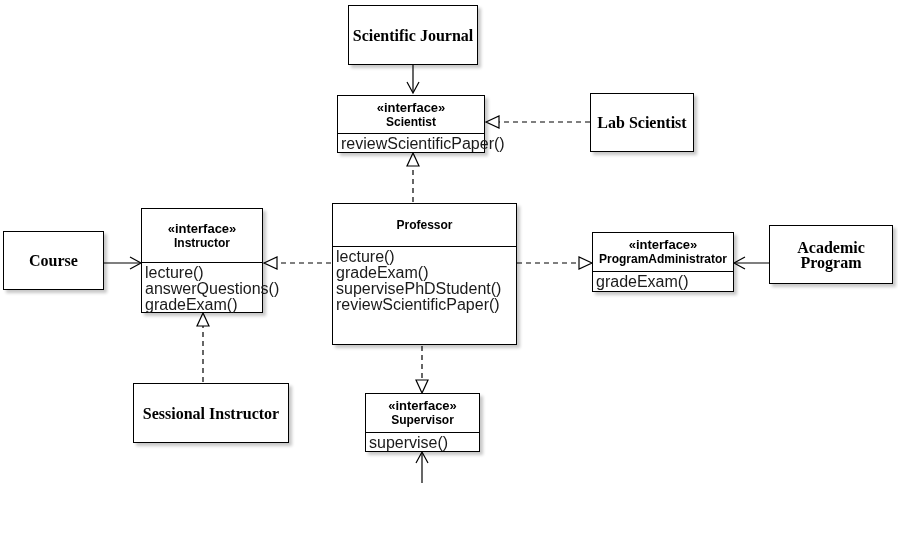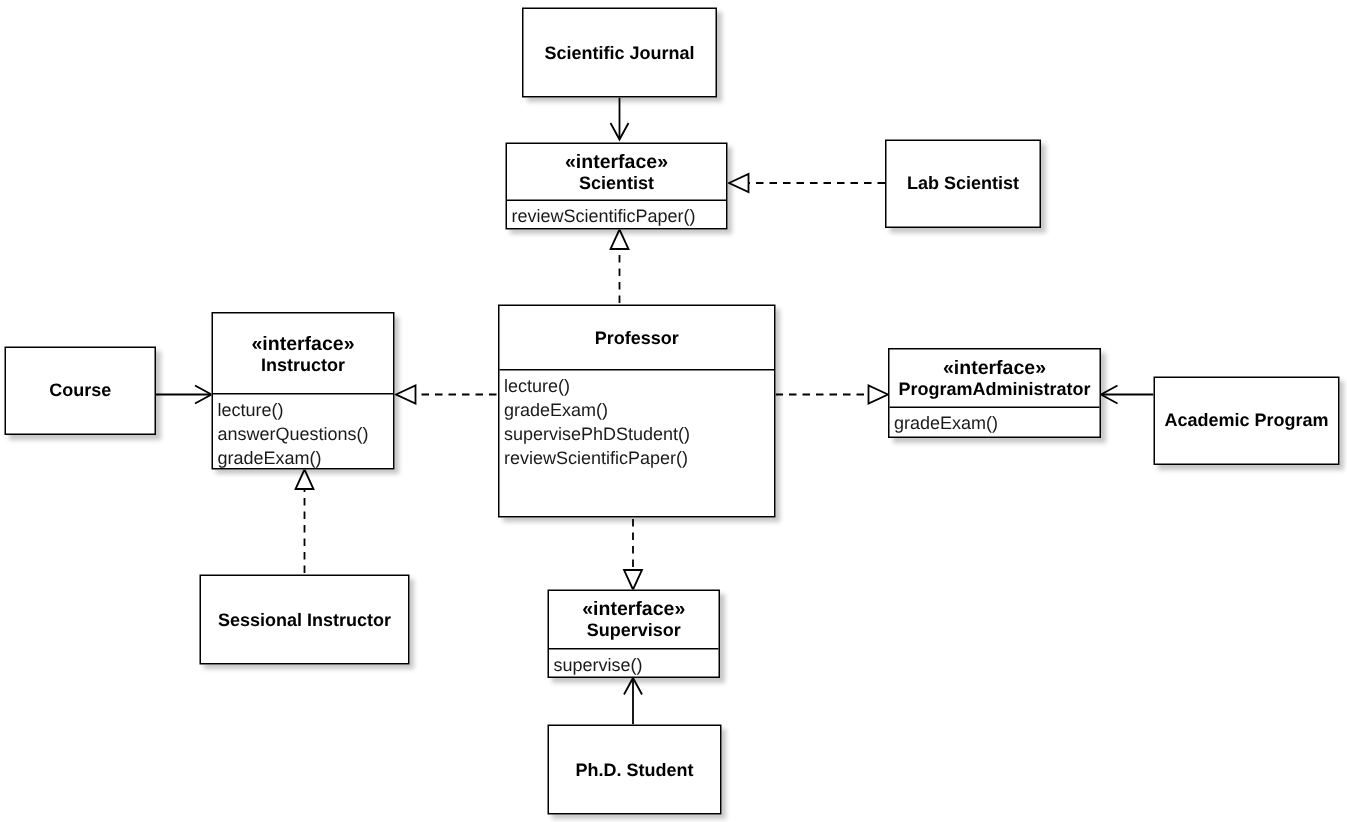--- a/index.html
+++ b/index.html
@@ -47,29 +47,30 @@
     color: #000;
     line-height: 15px;
   }
   .cname {
     font-size: 12px;
     font-weight: bold;
     color: #000;
     line-height: 15px;
   }
   .node.plain .cname {
-    font-size: 12px;
+    font-size: 16px;
+    font-family: Liberation Serif, serif;
   }
   .ops {
     box-sizing: border-box;
     border-top: 1px solid #000;
     padding: 2px 0 2px 3px;
   }
   .op {
-    font-size: 12px;
+    font-size: 16px;
     line-height: 16px;
     color: #1a1a1a;
     white-space: nowrap;
     font-family: "Liberation Sans", sans-serif;
   }
 </style>
 </head>
 <body>
 
 <div id="canvas">
@@ -182,41 +183,36 @@
   <div class="node" style="left:592px; top:232px; width:142px; height:60px;">
     <div class="head" style="height:38px;">
       <div class="stereo">«interface»</div>
       <div class="cname">ProgramAdministrator</div>
     </div>
     <div class="ops" style="height:22px;">
       <div class="op">gradeExam()</div>
     </div>
   </div>
 
-  <div class="node plain" style="left:769px; top:251px; width:124px; height:59px;">
+  <div class="node plain" style="left:769px; top:225px; width:124px; height:59px;">
     <div class="head">
       <div class="cname">Academic Program</div>
     </div>
   </div>
 
-  <div class="node plain" style="left:133px; top:383px; width:140px; height:60px;">
+  <div class="node plain" style="left:133px; top:383px; width:156px; height:60px;">
     <div class="head">
       <div class="cname">Sessional Instructor</div>
     </div>
   </div>
 
   <div class="node" style="left:365px; top:393px; width:115px; height:59px;">
     <div class="head" style="height:38px;">
       <div class="stereo">«interface»</div>
       <div class="cname">Supervisor</div>
     </div>
     <div class="ops" style="height:30px;">
       <div class="op">supervise()</div>
     </div>
   </div>
 
-  <div class="node plain" style="left:365px; top:483px; width:116px; height:60px;">
-    <div class="head">
-      <div class="cname">Ph.D. Student</div>
-    </div>
-  </div>
 
 </div>
 
 </body></html>

